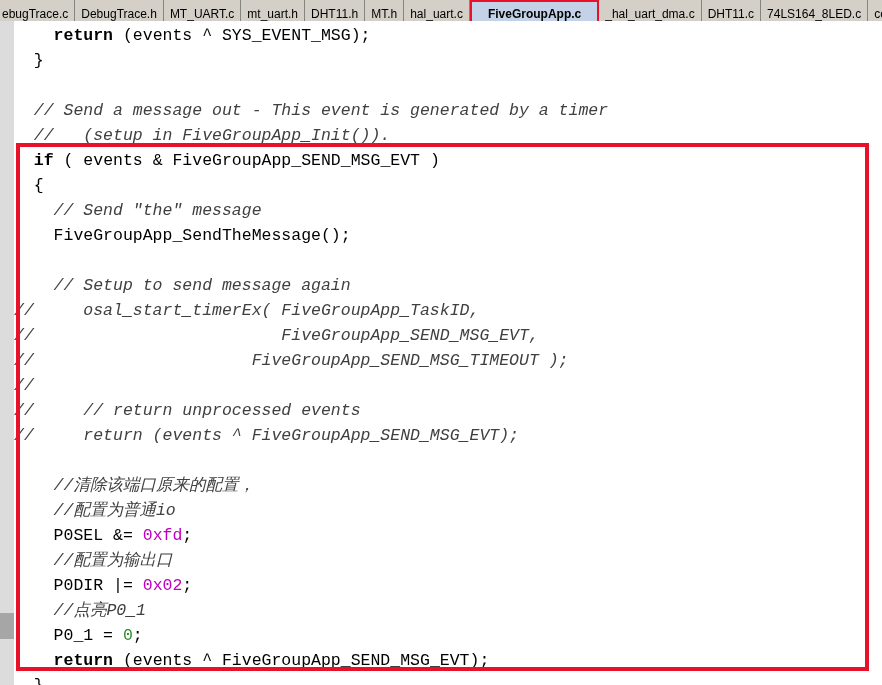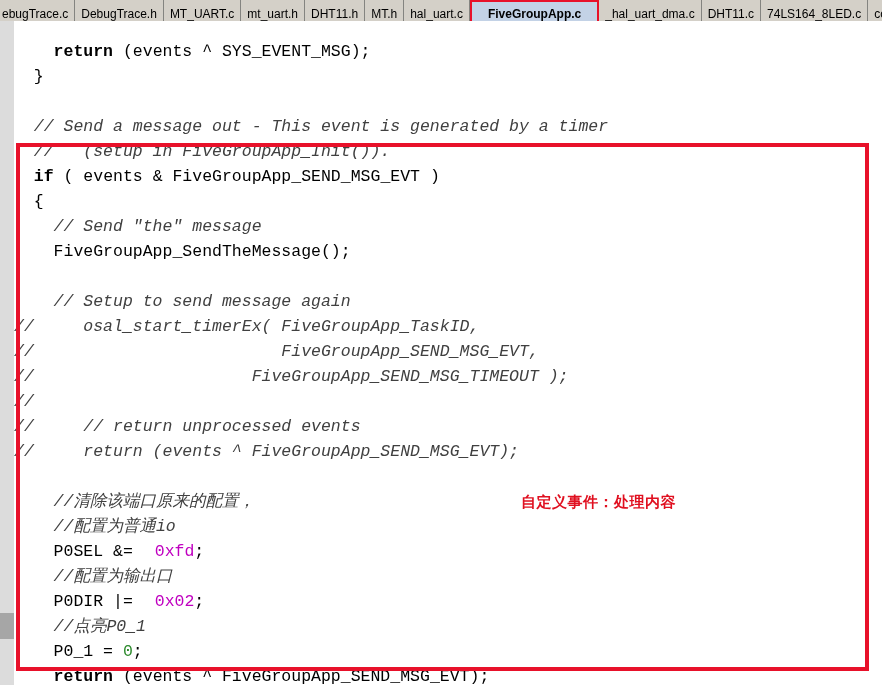--- a/index.html
+++ b/index.html
@@ -75,27 +75,27 @@
   
   #code {
     position: absolute;
     left: 14px; top: 0;
     width: 868px; height: 608px;
     font-family: "Liberation Mono", "DejaVu Sans Mono", monospace;
     font-size: 16.5px;
     line-height: 25px;
     color: #000000;
     white-space: pre;
-    padding-top: 18px;
+    padding-top: 2px;
     box-sizing: border-box;
   }
   .ln { height: 25px; }
   .kw   { font-weight: bold; color: #000000; }
   .cmt  { color: #404040; font-style: italic; }
-  .num  { color: #c000c0; margin-left: 12px; }
+  .num  { color: #c000c0; }
   .num0 { color: #2e8b2e; }
   .plain{ color: #000000; }
 
   
   #redbox {
     position: absolute;
     left: 16px;
     top: 122px;
     width: 853px;
     height: 528px;
@@ -160,15 +160,14 @@
 <div id="editor">
 
   <div id="gutter">
     <div id="gutter-thumb"></div>
   </div>
 
   <div id="code"><div class="ln"><span class="plain">    </span><span class="kw">return</span><span class="plain"> (events ^ SYS_EVENT_MSG);</span></div><div class="ln"><span class="plain">  }</span></div><div class="ln">&nbsp;</div><div class="ln"><span class="cmt">  // Send a message out - This event is generated by a timer</span></div><div class="ln"><span class="cmt">  //   (setup in FiveGroupApp_Init()).</span></div><div class="ln"><span class="plain">  </span><span class="kw">if</span><span class="plain"> ( events &amp; FiveGroupApp_SEND_MSG_EVT )</span></div><div class="ln"><span class="plain">  {</span></div><div class="ln"><span class="cmt">    // Send "the" message</span></div><div class="ln"><span class="plain">    FiveGroupApp_SendTheMessage();</span></div><div class="ln">&nbsp;</div><div class="ln"><span class="cmt">    // Setup to send message again</span></div><div class="ln"><span class="cmt">//     osal_start_timerEx( FiveGroupApp_TaskID,</span></div><div class="ln"><span class="cmt">//                         FiveGroupApp_SEND_MSG_EVT,</span></div><div class="ln"><span class="cmt">//                      FiveGroupApp_SEND_MSG_TIMEOUT );</span></div><div class="ln"><span class="cmt">//</span></div><div class="ln"><span class="cmt">//     // return unprocessed events</span></div><div class="ln"><span class="cmt">//     return (events ^ FiveGroupApp_SEND_MSG_EVT);</span></div><div class="ln">&nbsp;</div><div class="ln"><span class="cmt">    //清除该端口原来的配置，</span></div><div class="ln"><span class="cmt">    //配置为普通io</span></div><div class="ln"><span class="plain">    P0SEL &amp;= </span><span class="num">0xfd</span><span class="plain">;</span></div><div class="ln"><span class="cmt">    //配置为输出口</span></div><div class="ln"><span class="plain">    P0DIR |= </span><span class="num">0x02</span><span class="plain">;</span></div><div class="ln"><span class="cmt">    //点亮P0_1</span></div><div class="ln"><span class="plain">    P0_1 = </span><span class="num0">0</span><span class="plain">;</span></div><div class="ln"><span class="plain">    </span><span class="kw">return</span><span class="plain"> (events ^ FiveGroupApp_SEND_MSG_EVT);</span></div><div class="ln"><span class="plain">  }</span></div></div>
 
   <div id="redbox"></div>
 
-  <div id="annotation">自定义事件：处理内容</div>
 
 </div>
 
 </body></html>

